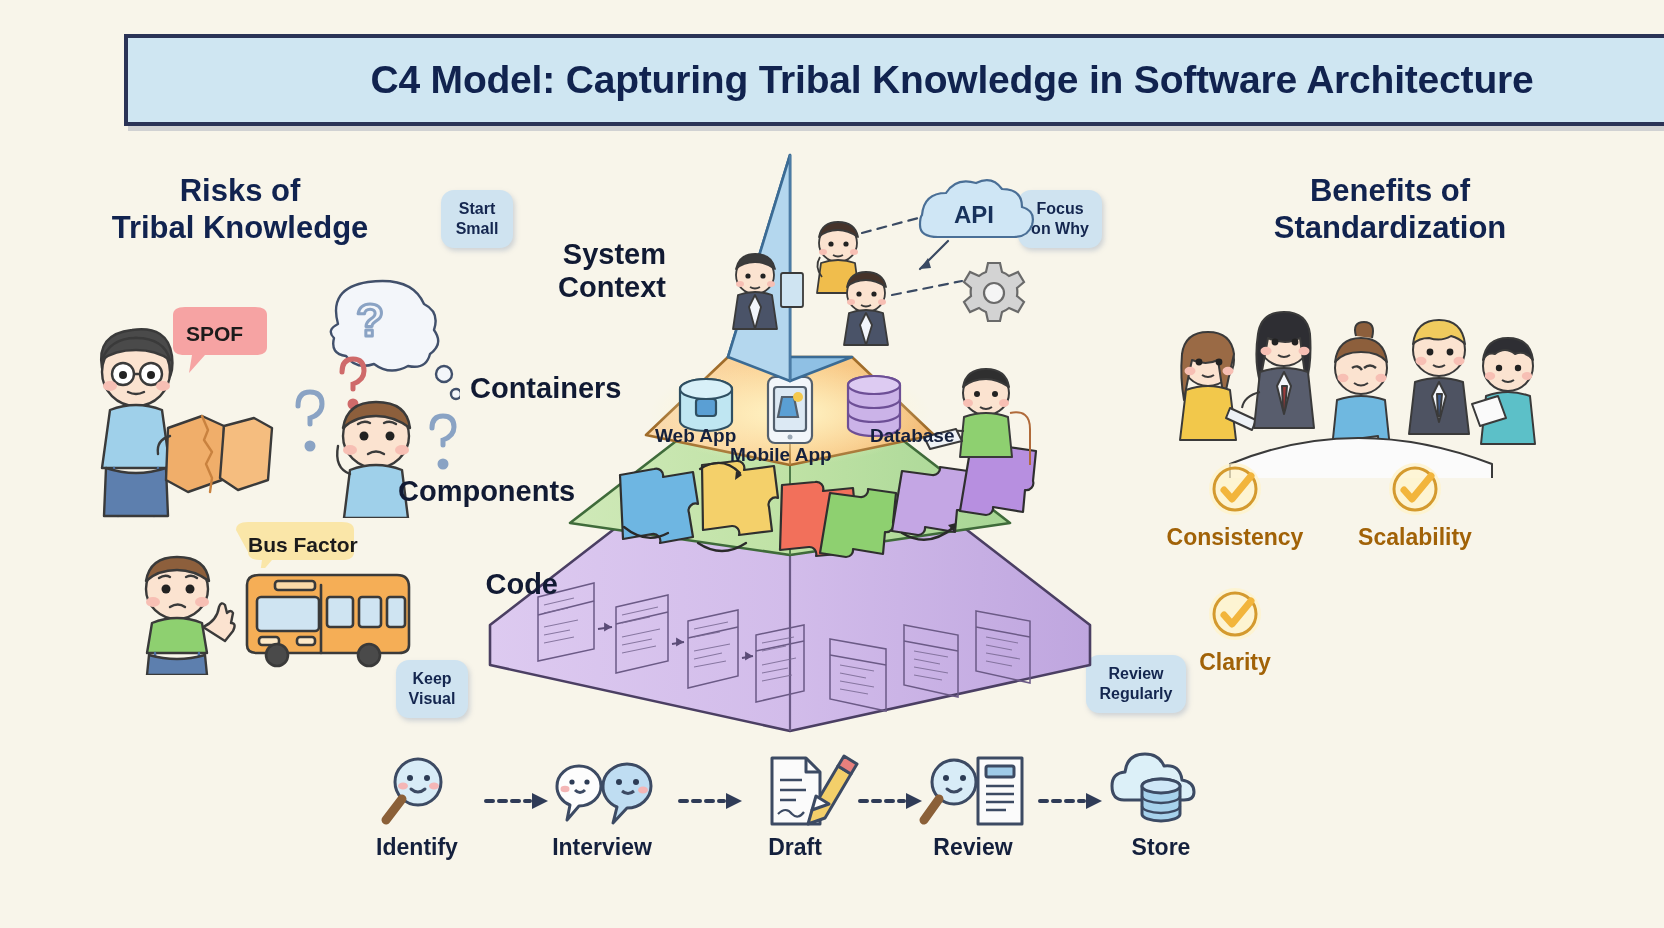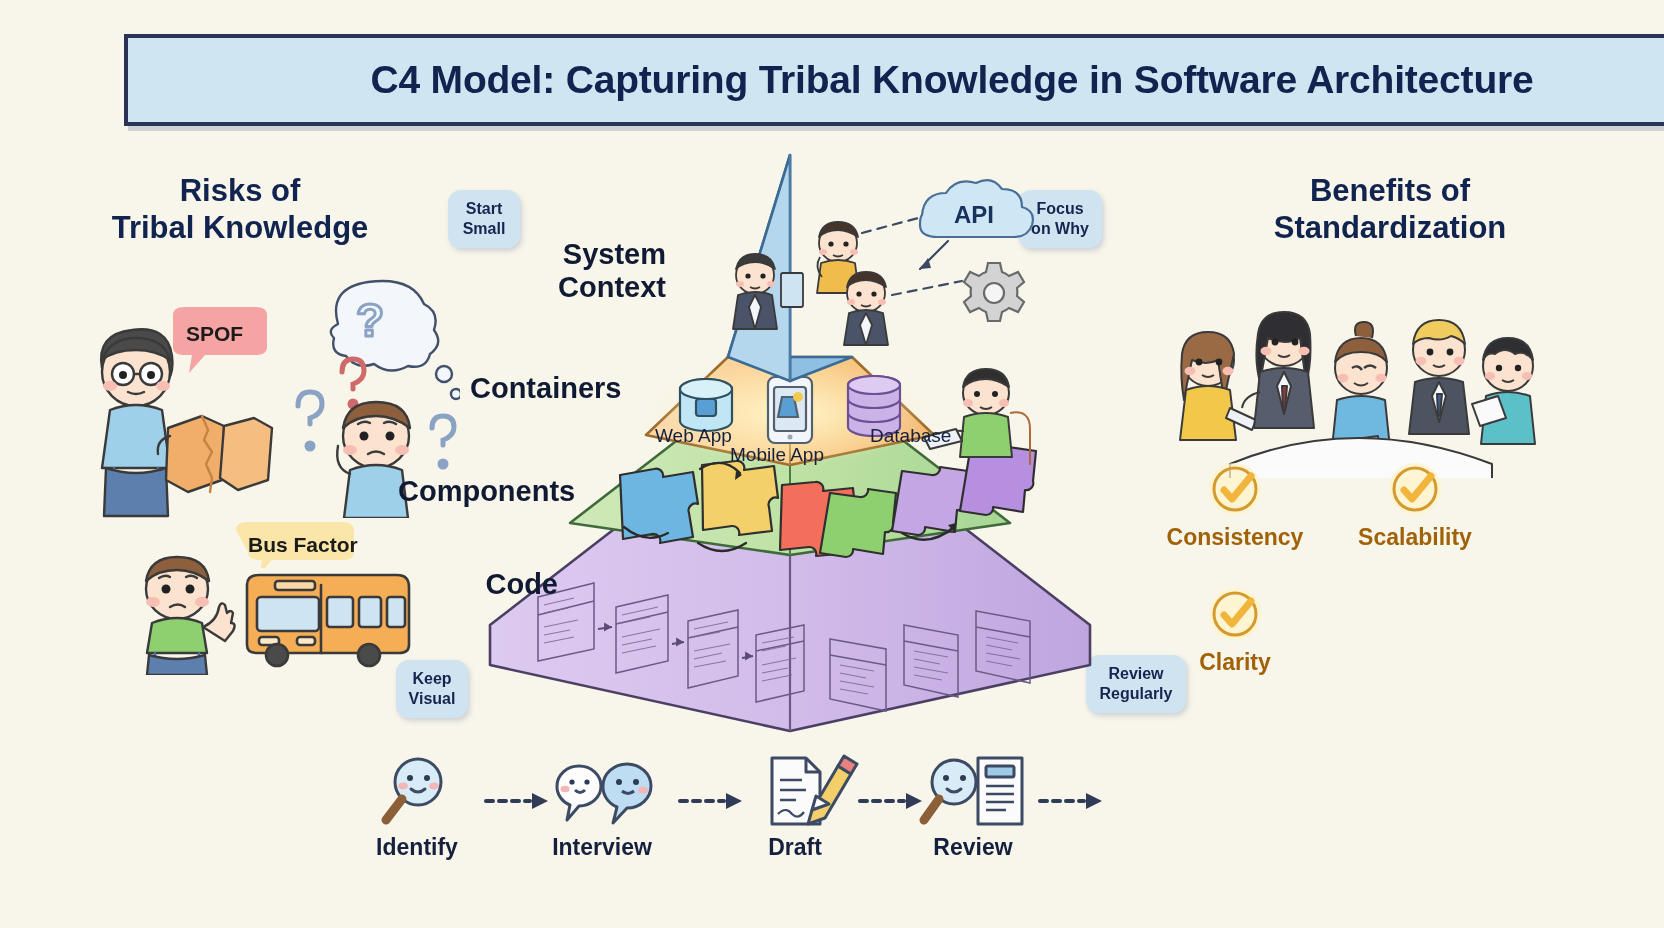--- a/index.html
+++ b/index.html
@@ -48,21 +48,21 @@
   .lvl-label {
     position: absolute; font-size: 29px; font-weight: bold; color: #111a33;
     text-align: right; line-height: 1.15;
   }
   #label-system { left: 556px; top: 238px; width: 110px; }
   #label-containers { left: 470px; top: 372px; width: 150px; }
   #label-components { left: 398px; top: 475px; width: 160px; }
   #label-code { left: 420px; top: 568px; width: 138px; }
 
   .container-item-label {
-    position: absolute; font-size: 19px; font-weight: normal; color: #14203d;
+    position: absolute; font-size: 19px; font-weight: bold; color: #14203d;
     text-align: center; white-space: nowrap;
   }
 
   
   .benefit {
     position: absolute; width: 190px; text-align: center;
   }
   .benefit .chk { display:block; margin: 0 auto 6px; }
   .benefit .blabel { font-size: 23px; font-weight: bold; color: #a16207; white-space: nowrap; }
 
@@ -189,21 +189,21 @@
       <rect x="262" y="52" width="18" height="30" rx="3" fill="#cfe4f2"></rect>
       <rect x="150" y="36" width="40" height="9" rx="3" fill="#fbd9a6"></rect>
       <rect x="134" y="92" width="20" height="8" rx="3" fill="#fde9c8"></rect>
       <rect x="172" y="92" width="18" height="8" rx="3" fill="#fde9c8"></rect>
       <circle cx="152" cy="110" r="11" fill="#4a4a4a"></circle>
       <circle cx="244" cy="110" r="11" fill="#4a4a4a"></circle>
       <line x1="196" y1="40" x2="196" y2="108"></line>
     </g>
   </svg>
 
-  <div class="tip-badge" id="badge-start-small" style="left:441px; top:190px; width:72px;margin-left:7px;">
+  <div class="tip-badge" id="badge-start-small" style="left:441px; top:190px; width:72px;">
     <div>Start</div>
     <div>Small</div>
   </div>
 
   <div class="tip-badge" id="badge-focus-why" style="left:1018px; top:190px; width:84px;">
     <div>Focus</div>
     <div>on Why</div>
   </div>
 
   <div class="tip-badge" id="badge-keep-visual" style="left:396px; top:660px; width:72px;">
@@ -598,14 +598,27 @@
       </g>
     </svg>
     <div class="flabel">Review</div>
   </div>
 
   <svg class="flow-arrow" style="left:1036px;" viewBox="0 0 72 22">
     <path d="M4 11 h44" stroke="#2f3b57" stroke-width="4" stroke-dasharray="7 6" stroke-linecap="round" fill="none"></path>
     <path d="M50 3 l16 8 l-16 8 z" fill="#2f3b57"></path>
   </svg>
 
+  <div class="flow-step" style="left:1086px; top:752px;">
+    <svg class="ico" width="150" height="78" viewBox="0 0 150 78">
+      <g stroke="#3c4a63" stroke-width="3" fill="none" stroke-linejoin="round">
+        <path d="M38 48 q-12 0 -12 -14 q0 -13 13 -14 q2 -18 20 -18 q14 0 19 12 q16 -2 18 14 q12 2 12 12
+                 q0 8 -10 8 z" fill="#dcf0f8"></path>
+        <path d="M56 34 a19 7 0 0 1 38 0 l0 28 a19 7 0 0 1 -38 0 z" fill="#a7d2ec"></path>
+        <ellipse cx="75" cy="34" rx="19" ry="7" fill="#cfe7f7"></ellipse>
+        <path d="M56 44 a19 7 0 0 0 38 0" stroke-width="2.4"></path>
+        <path d="M56 54 a19 7 0 0 0 38 0" stroke-width="2.4"></path>
+      </g>
+    </svg>
+    <div class="flabel">Store</div>
+  </div>
 
 </div>
 
 </body></html>

